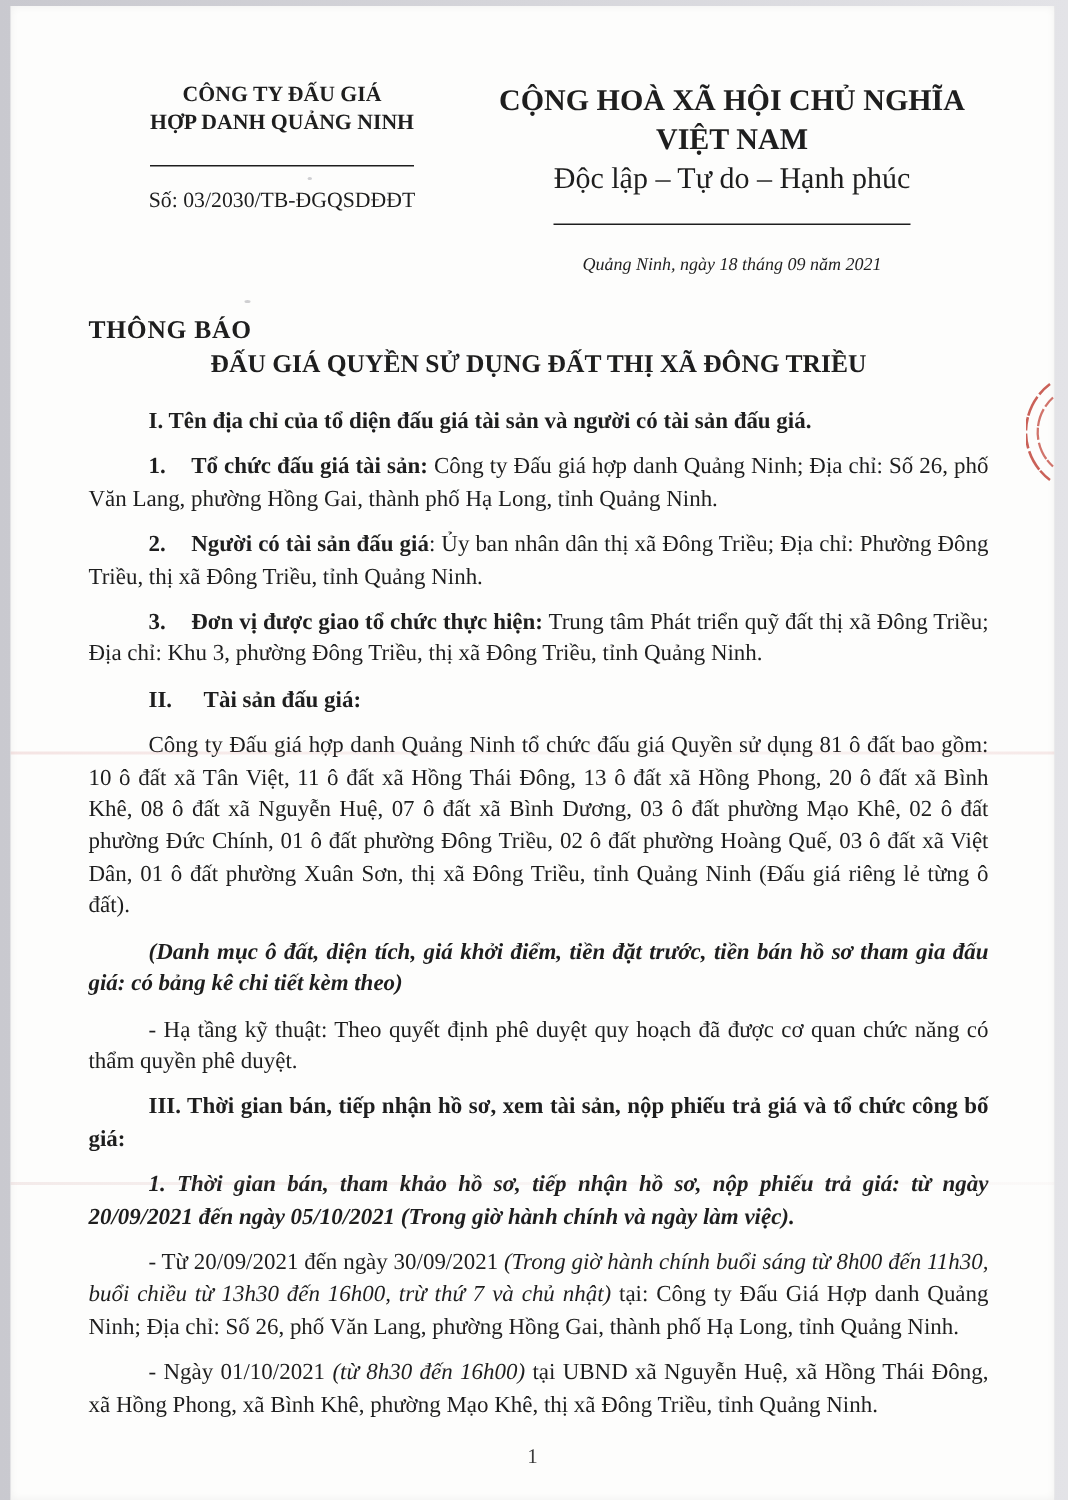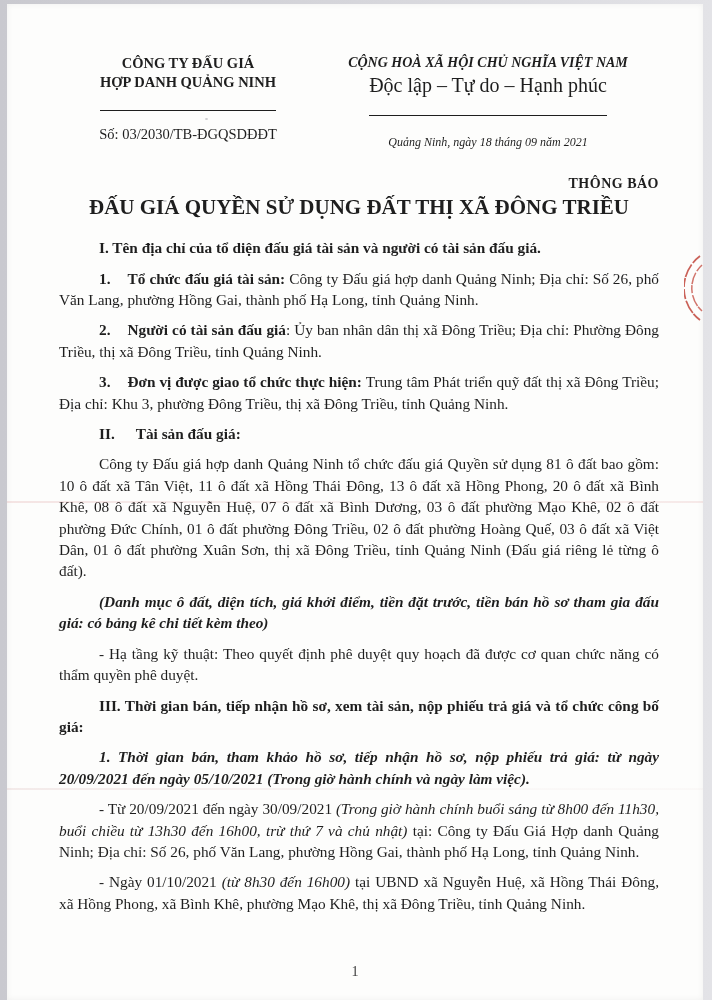--- a/index.html
+++ b/index.html
@@ -36,26 +36,26 @@
   .hdr { display: flex; justify-content: center; }
   .hdr-left { width: 43%; text-align: center; }
   .hdr-right { width: 57%; text-align: center; }
   .org-l1, .org-l2 { font-weight: bold; font-size: 14.5px; line-height: 1.3; }
   .org-l2 span, .nat-l2 span {
     display: inline-block;
     border-bottom: 1.5px solid #1e1e1e;
     padding-bottom: 18px;
   }
   .doc-num { font-size: 14.5px; margin-top: 15px; }
-  .nat-l1 { font-weight: bold; font-size: 14px; line-height: 1.3; font-style: italic; }
+  .nat-l1 { font-weight: bold; font-size: 20px; line-height: 1.3; }
   .nat-l2 { font-weight: normal; font-size: 20px; margin-top: 2px; }
   .date-line { font-style: italic; font-size: 12px; margin-top: 19px; }
   
-  .title-main { text-align: right; font-weight: bold; font-size: 14px; margin-top: 26px; letter-spacing: 0.5px; }
-  .title-sub  { text-align: center; font-weight: bold; font-size: 21px; margin-top: 3px; }
+  .title-main { text-align: left; font-weight: bold; font-size: 17px; margin-top: 26px; letter-spacing: 0.5px; }
+  .title-sub  { text-align: center; font-weight: bold; font-size: 17px; margin-top: 3px; }
   
   .body-text { margin-top: 17px; font-size: 15.3px; }
   .para {
     margin: 0 0 9px 0;
     line-height: 1.4;
     text-align: justify;
     text-indent: 40px;
   }
   .h-sec { font-weight: bold; }
   .num-gap { margin-right: 17px; }

